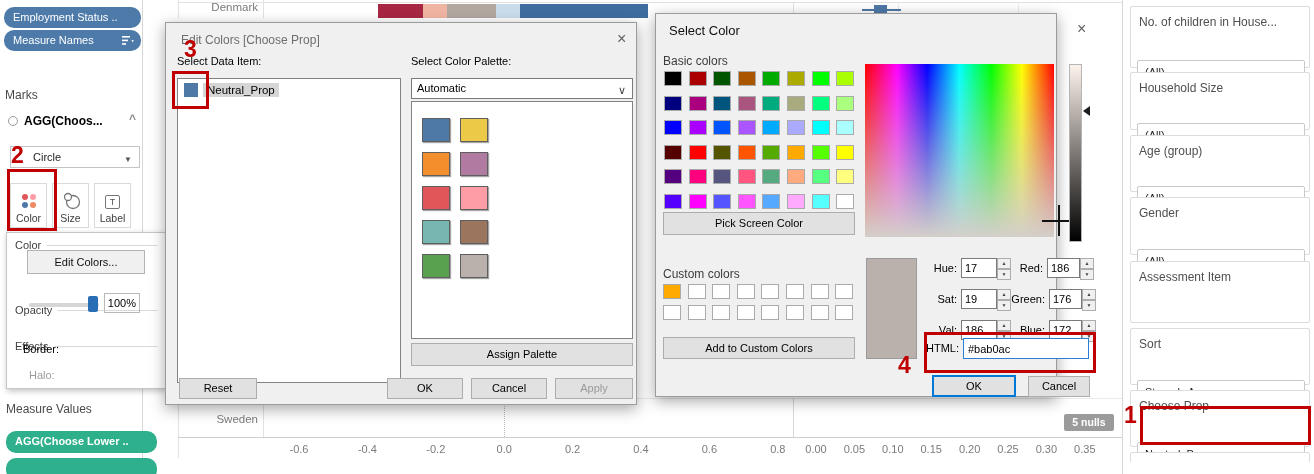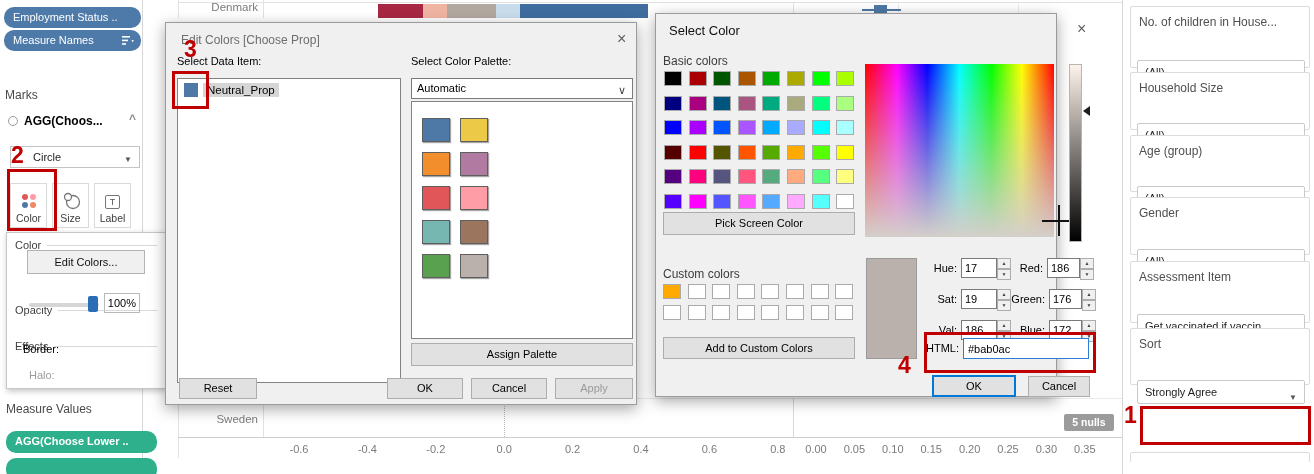--- a/index.html
+++ b/index.html
@@ -385,25 +385,28 @@
       <div class="card abs" style="left: 1130px; top: 135px; width: 180px; height: 57px; pointer-events: auto;">
         <div class="card-title" style="margin: 8px 0px 0px 8px;">Age (group)</div>
         <div class="card-dd abs" style="left: 6px; top: 28px; width: 168px; height: 24px; line-height: 22px;"><span>(All)</span><span class="chev">▼</span></div>
       </div>
       <div class="card abs" style="left: 1130px; top: 197px; width: 180px; height: 58px; pointer-events: auto;">
         <div class="card-title" style="margin: 8px 0px 0px 8px;">Gender</div>
         <div class="card-dd abs" style="left: 6px; top: 29px; width: 168px; height: 24px; line-height: 22px;"><span>(All)</span><span class="chev">▼</span></div>
       </div>
       <div class="card abs" style="left: 1130px; top: 261px; width: 180px; height: 62px; pointer-events: auto;">
         <div class="card-title" style="margin: 8px 0px 0px 8px;">Assessment Item</div>
-        <div class="card-dd abs" style="left: 6px; top: 30px; width: 168px; height: 24px; line-height: 22px;"><span>Get vaccinated if vaccin...</span><span class="chev">▼</span></div>
       </div>
       <div class="card abs" style="left: 1130px; top: 328px; width: 180px; height: 57px; pointer-events: auto;">
         <div class="card-title" style="margin: 8px 0px 0px 8px;">Sort</div>
         <div class="card-dd abs" style="left: 6px; top: 29px; width: 168px; height: 24px; line-height: 22px;"><span>Strongly Agree</span><span class="chev">▼</span></div>
+      </div>
+      <div class="card abs" style="left: 1130px; top: 390px; width: 180px; height: 57px; pointer-events: auto;">
+        <div class="card-title" style="margin: 8px 0px 0px 8px;">Choose Prop</div>
+        <div class="card-dd abs" style="left: 6px; top: 29px; width: 168px; height: 24px; line-height: 22px;"><span>Neutral_Prop</span><span class="chev">▼</span></div>
       </div>
       <div class="card abs" style="left: 1130px; top: 452px; width: 180px; height: 40px; pointer-events: auto;">
         <div class="card-title" style="margin: 8px 0px 0px 8px;">Choose Confidence Interval</div>
       </div>
     </div>
   <div class="abs" style="left:1123px;top:462px;width:191px;height:12px;background:#fff;z-index:6"></div>
 
   <div class="abs anno-box" style="left:1140px;top:406px;width:171px;height:39px;z-index:9"></div>
   <div class="abs anno-num" style="left:1124px;top:404px;z-index:9">1</div>
   <div class="abs anno-box" style="left:7px;top:169px;width:50px;height:62px;z-index:9"></div>

